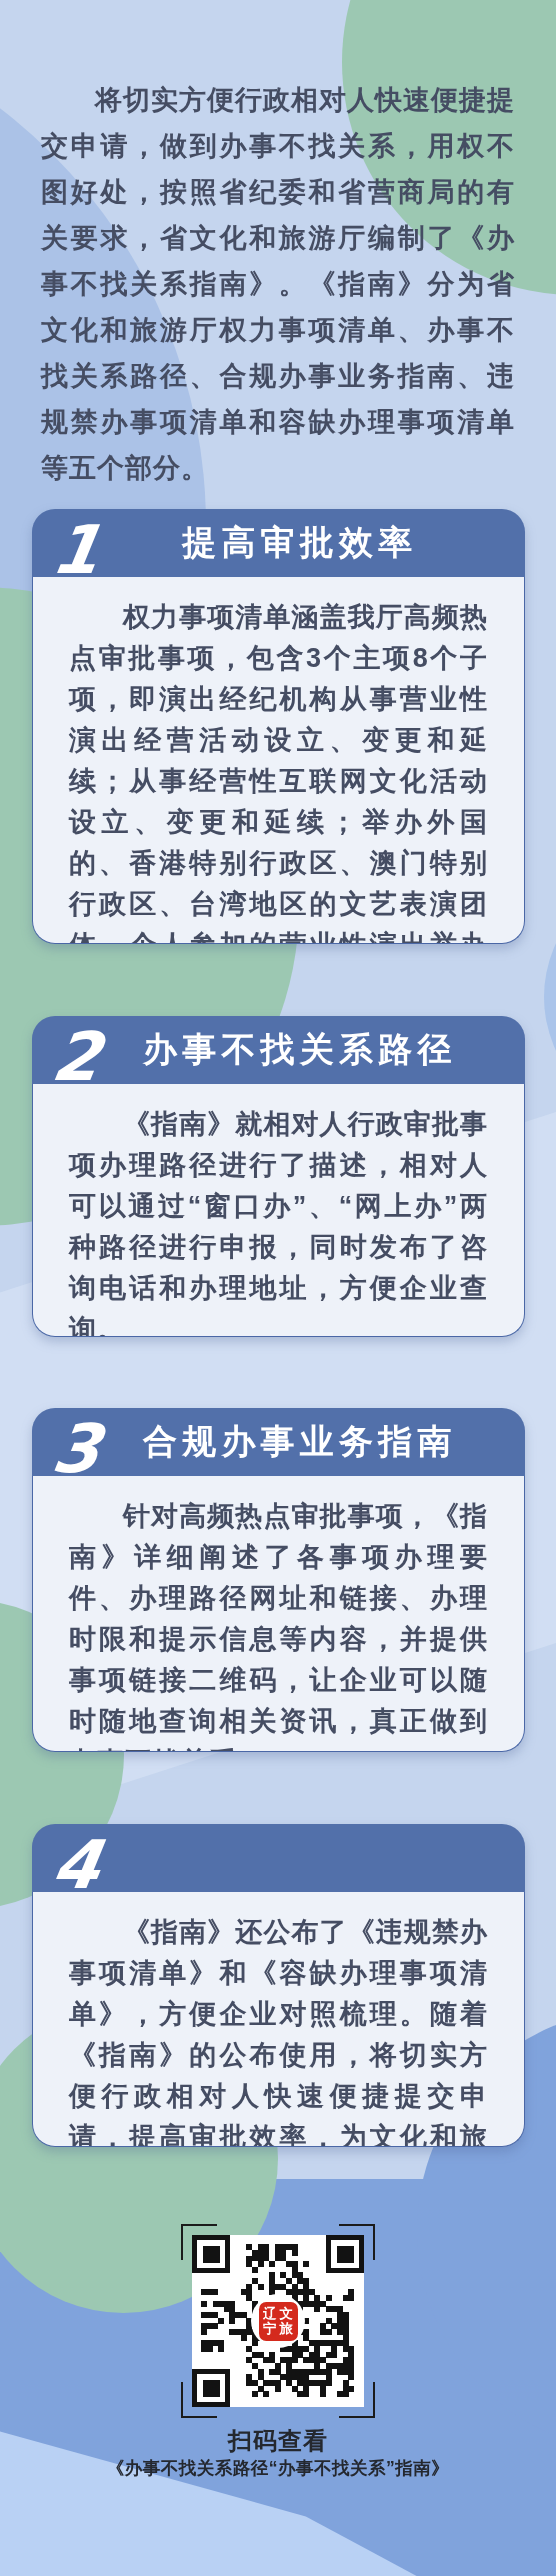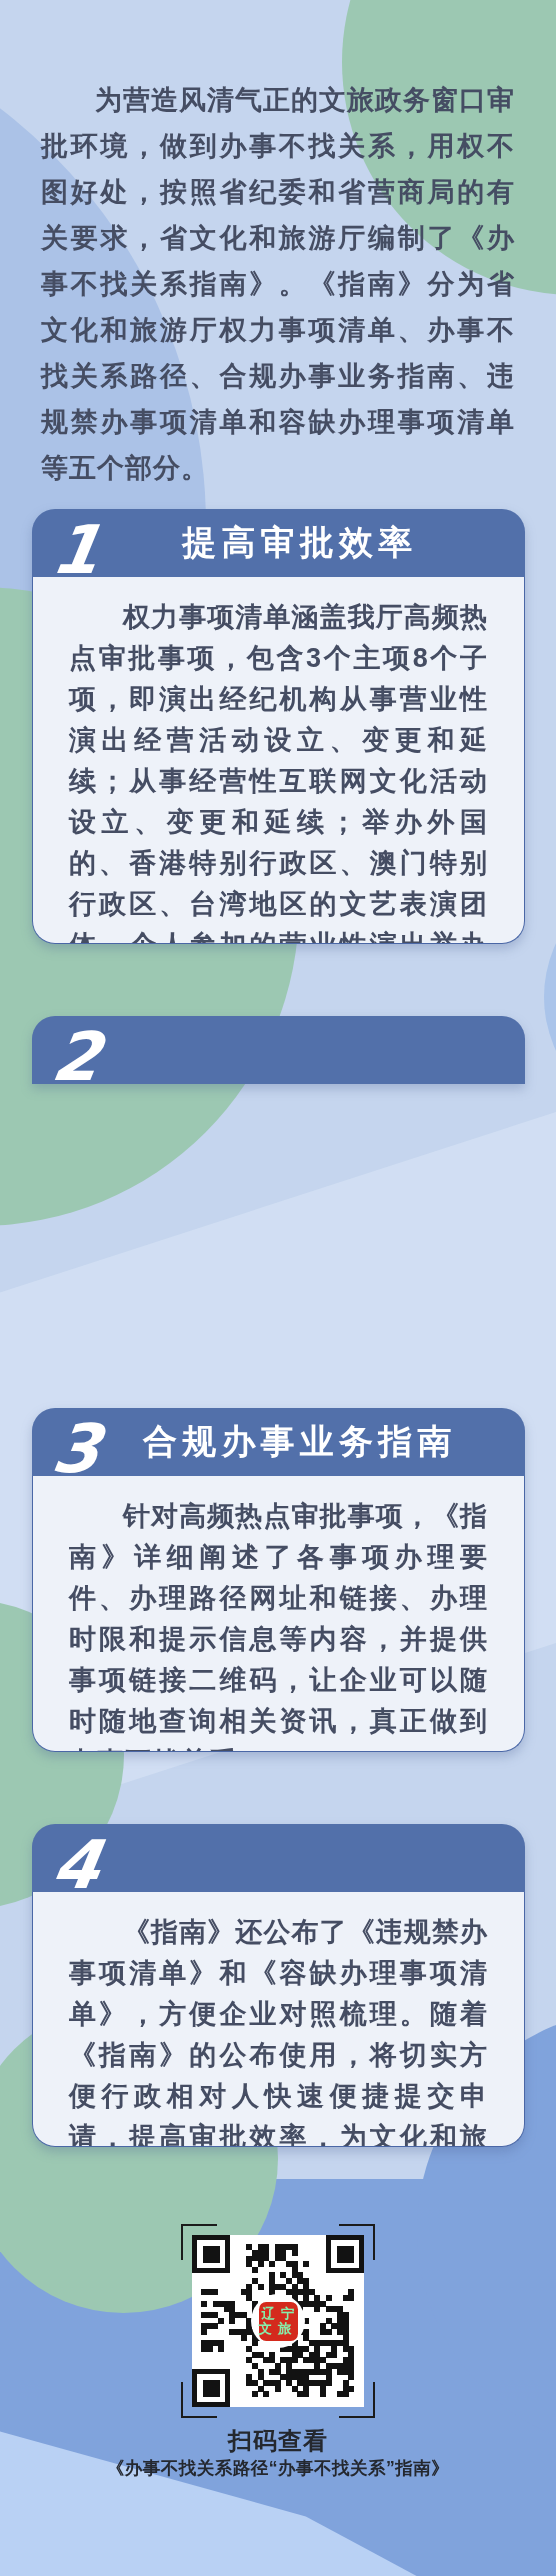--- a/index.html
+++ b/index.html
@@ -48,22 +48,22 @@
   .corner.br{right:0;bottom:0;border-right-width:2.1px;border-bottom-width:2.1px;}
   .qr-box{position:absolute;left:192px;top:2235px;width:172px;height:172px;background:#ffffff;}
   .qr-inner{position:absolute;left:9.3px;top:9.3px;width:153px;height:153px;}
   .qm{position:absolute;width:5.7px;height:5.7px;background:#121212;}
   .qf{position:absolute;width:28px;height:28px;border:5.7px solid #121212;background:#fff;}
   .qf::after{content:"";display:block;width:17px;height:17px;margin:5.7px;background:#121212;}
   .qf.f-tl{left:0;top:0;} .qf.f-tr{right:0;top:0;} .qf.f-bl{left:0;bottom:0;}
   .seal-circle{position:absolute;left:50%;top:50%;transform:translate(-50%,-50%);
                width:54px;height:54px;border-radius:50%;background:#ffffff;
                display:flex;align-items:center;justify-content:center;}
-  .seal{width:39px;height:39px;border-radius:7.2px;background:#d42a1d;color:#86efac;
-        display:flex;align-items:center;justify-content:center;
+  .seal{width:39px;height:39px;border-radius:7.2px;background:#d42a1d;color:#ffffff;
+        display:flex;flex-direction:column;align-items:center;justify-content:center;
         font-family:"Liberation Serif","DejaVu Serif",serif;font-size:13.4px;line-height:15.5px;
         font-weight:700;letter-spacing:3.1px;text-indent:3.1px;}
   
   .scan-caption{position:absolute;left:0;top:2425px;width:556px;text-align:center;
                 font-size:24px;font-weight:800;color:#24282f;letter-spacing:1px;}
   .scan-sub{position:absolute;left:0;top:2456px;width:556px;text-align:center;
             font-size:17.5px;font-weight:800;color:#24282f;letter-spacing:0.5px;}
   .footer{position:absolute;left:0;top:2547px;width:556px;text-align:center;
           font-family:"Liberation Serif","DejaVu Serif",serif;font-size:21.6px;font-weight:700;
           color:#101014;letter-spacing:1.5px;}
@@ -77,35 +77,39 @@
   <div class="shape sh-green-tr"></div>
   <div class="shape sh-green-mid"></div>
   <div class="shape sh-blue-rmid"></div>
   <div class="shape sh-light-band"></div>
   <div class="shape sh-green-low"></div>
   <div class="shape sh-blue-bottom"></div>
   <div class="shape sh-blue-bcirc"></div>
   <div class="shape sh-green-big"></div>
   <div class="shape sh-light-tri"></div>
 
-  <div class="intro">为营造风清气正的文旅政务窗口审批环境，做到办事不找关系，用权不图好处，按照省纪委和省营商局的有关要求，省文化和旅游厅编制了《办事不找关系指南》。《指南》分为省文化和旅游厅权力事项清单、办事不找关系路径、合规办事业务指南、违规禁办事项清单和容缺办理事项清单等五个部分。</div>
+  <div class="intro">将切实方便行政相对人快速便捷提交申请，做到办事不找关系，用权不图好处，按照省纪委和省营商局的有关要求，省文化和旅游厅编制了《办事不找关系指南》。《指南》分为省文化和旅游厅权力事项清单、办事不找关系路径、合规办事业务指南、违规禁办事项清单和容缺办理事项清单等五个部分。</div>
 
   <div class="card c1">
     <div class="card-header">
       <div class="card-num">1</div>
       <div class="card-title">提高审批效率</div>
     </div>
     <div class="card-body">
       <p>权力事项清单涵盖我厅高频热点审批事项，包含3个主项8个子项，即演出经纪机构从事营业性演出经营活动设立、变更和延续；从事经营性互联网文化活动设立、变更和延续；举办外国的、香港特别行政区、澳门特别行政区、台湾地区的文艺表演团体、个人参加的营业性演出举办和变更审批。</p>
     </div>
   </div>
 
   <div class="card c2">
     <div class="card-header">
       <div class="card-num">2</div>
+      <div class="card-title">办事不找关系路径</div>
+    </div>
+    <div class="card-body">
+      <p>《指南》就相对人行政审批事项办理路径进行了描述，相对人可以通过“窗口办”、“网上办”两种路径进行申报，同时发布了咨询电话和办理地址，方便企业查询。</p>
     </div>
   </div>
 
   <div class="card c3">
     <div class="card-header">
       <div class="card-num">3</div>
       <div class="card-title">合规办事业务指南</div>
     </div>
     <div class="card-body">
       <p>针对高频热点审批事项，《指南》详细阐述了各事项办理要件、办理路径网址和链接、办理时限和提示信息等内容，并提供事项链接二维码，让企业可以随时随地查询相关资讯，真正做到办事不找关系。</p>

